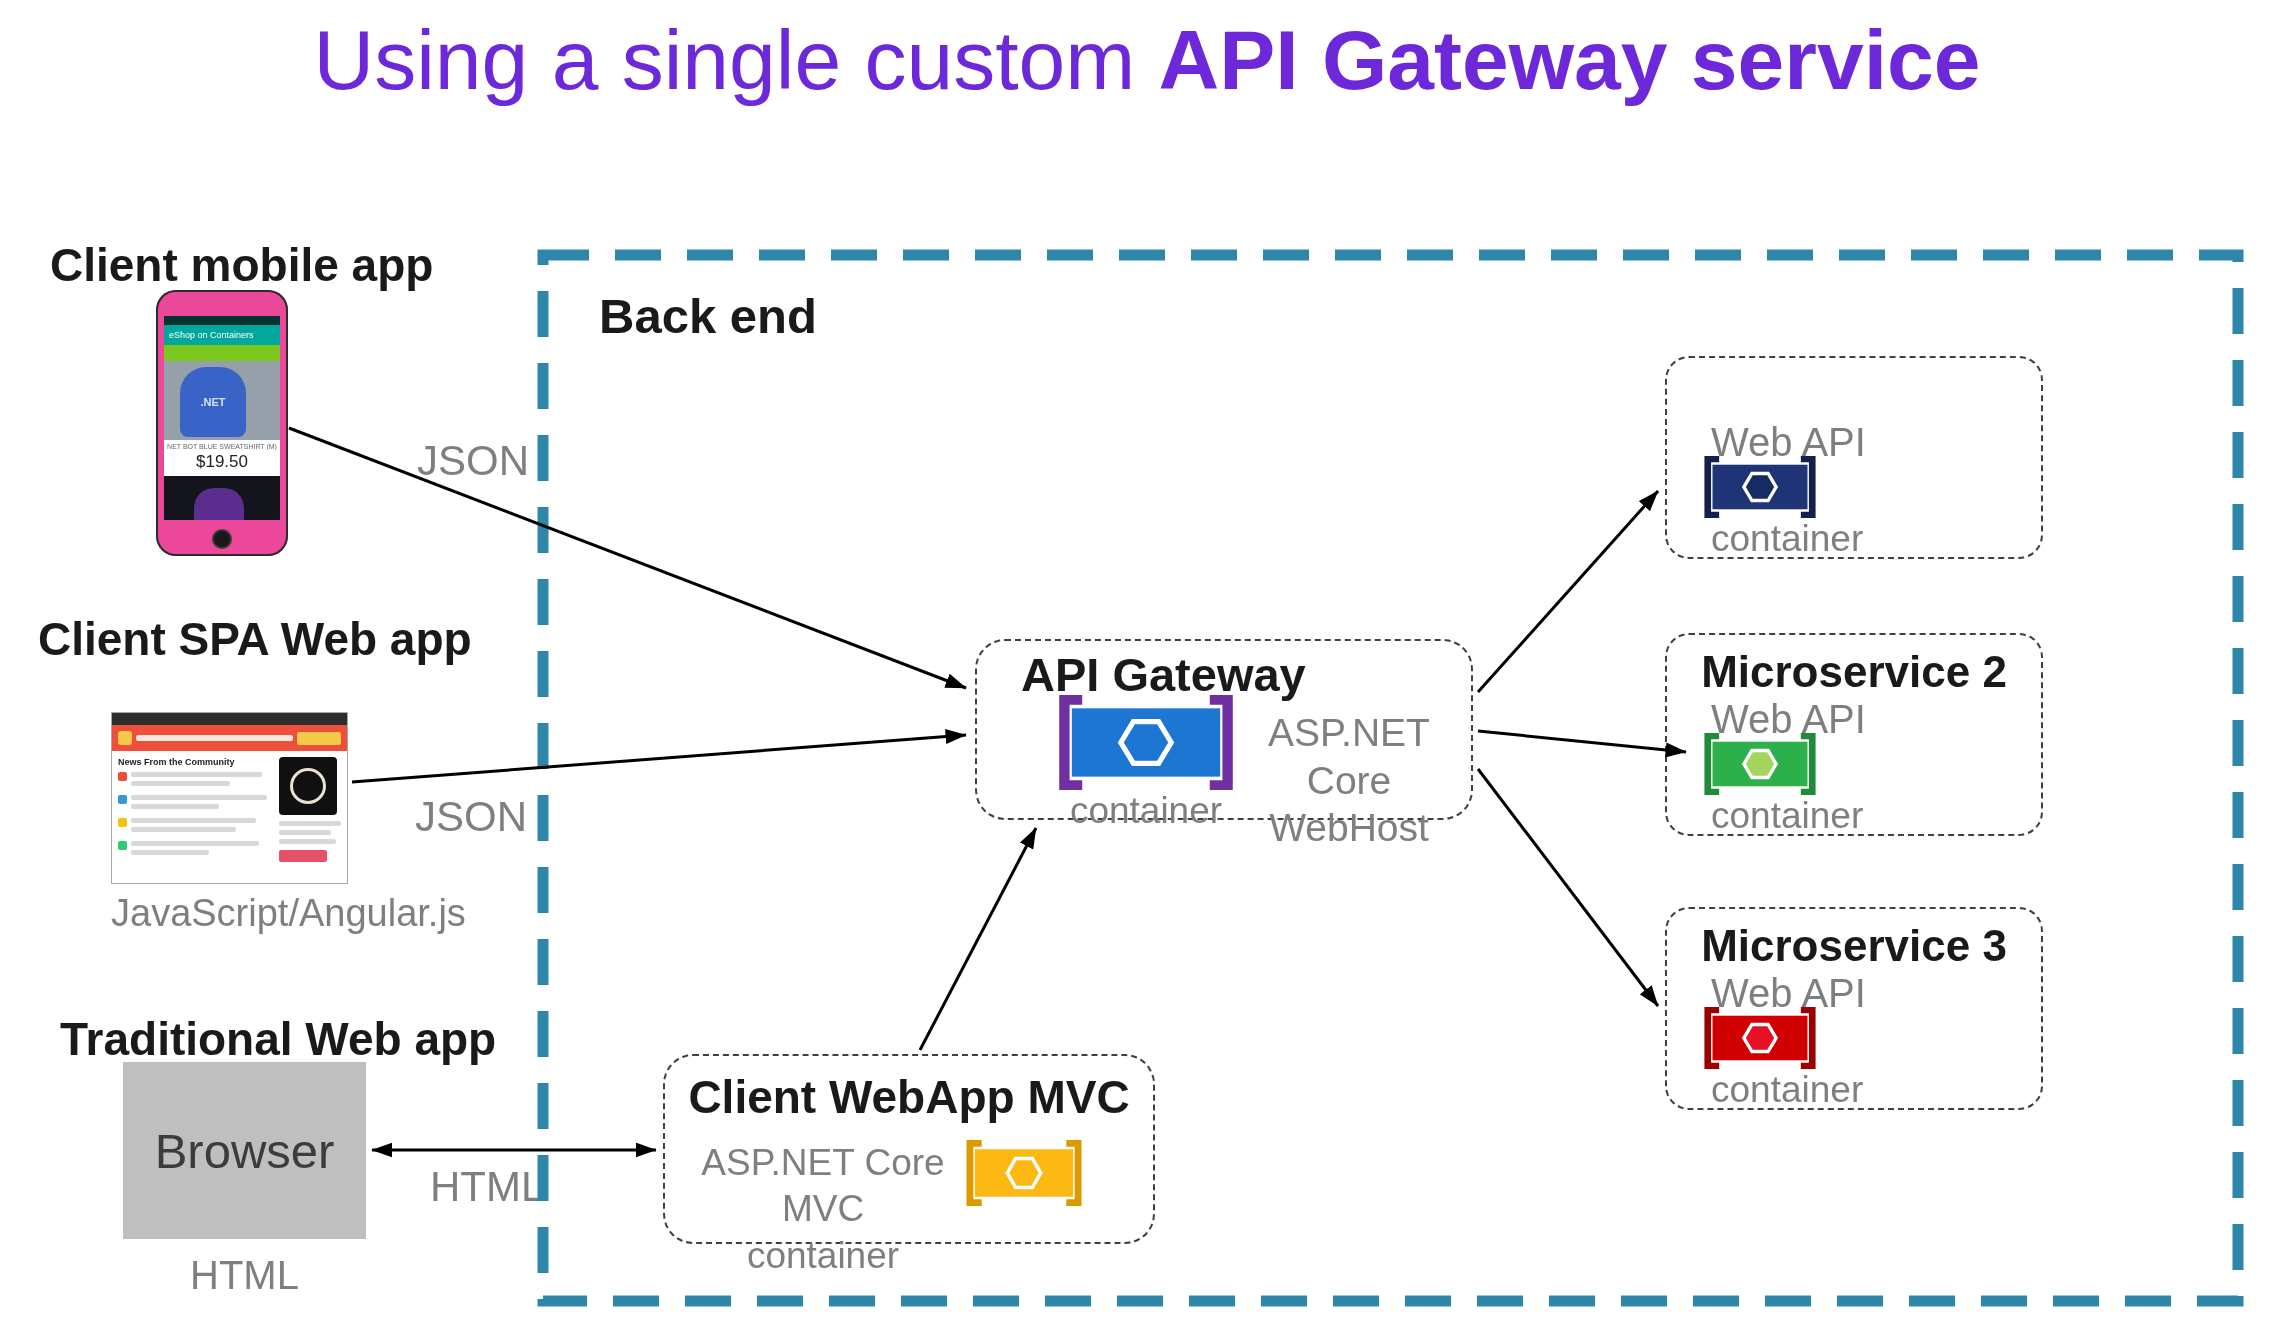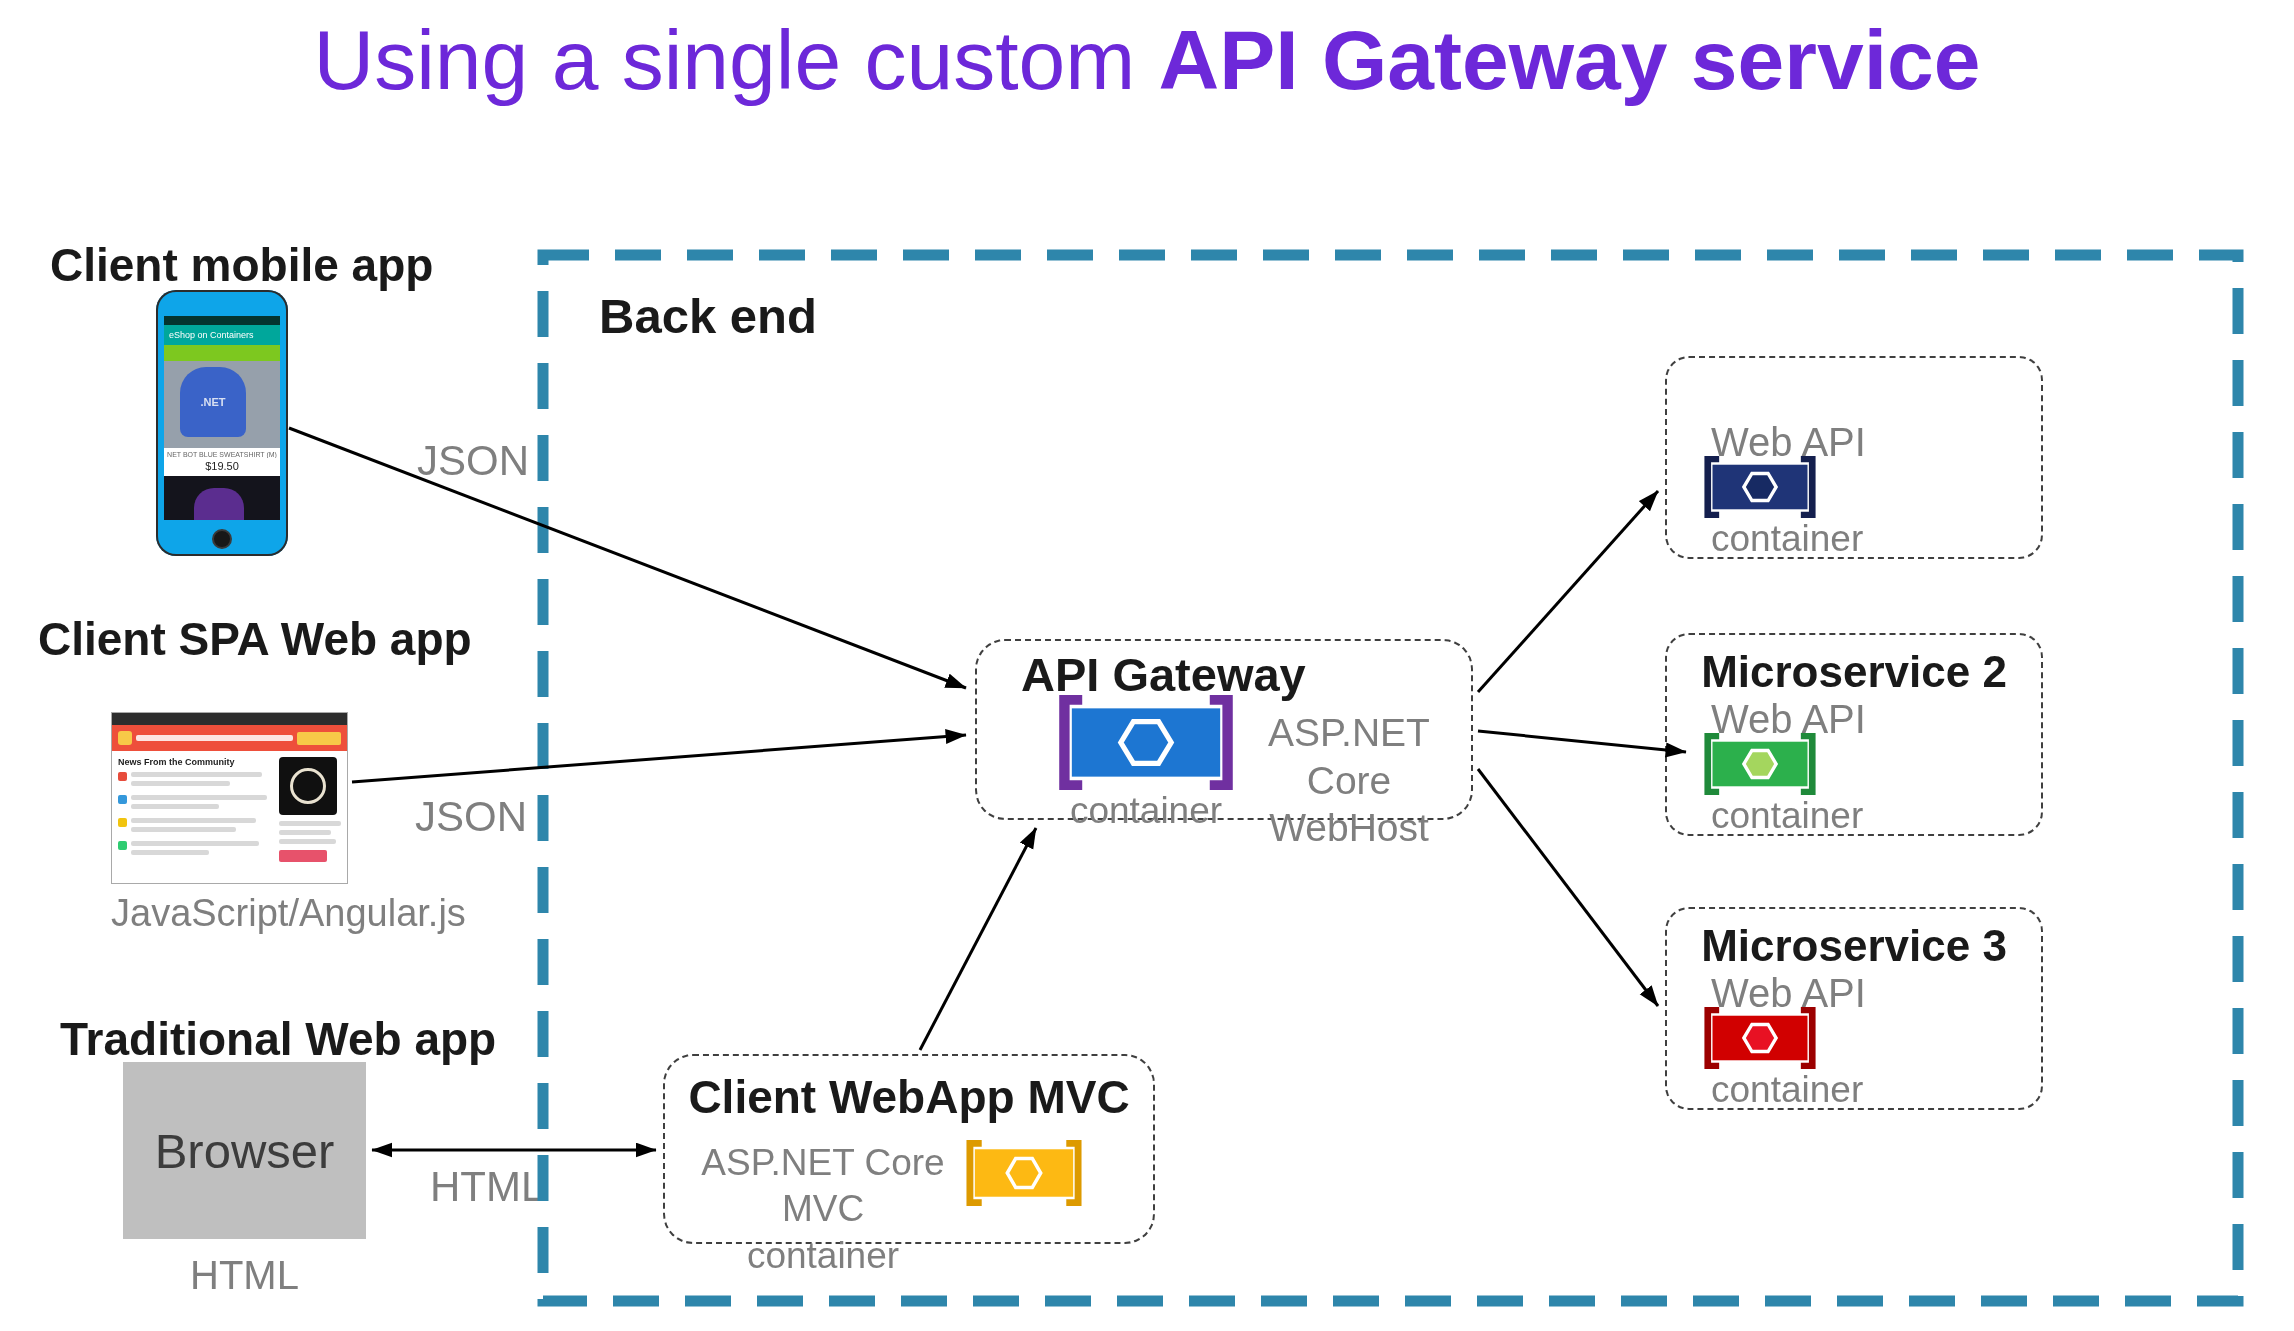--- a/index.html
+++ b/index.html
@@ -15,30 +15,30 @@
 
   
   .client-label { font-size:46px; font-weight:700; color:#1a1a1a; white-space:nowrap; }
   .muted { color:#7f7f7f; }
   .arrow-label { font-size:42px; color:#7f7f7f; white-space:nowrap; }
 
   
   .dashed-box { position:absolute; border:2px dashed #3f3f3f; border-radius:30px; background:transparent; }
 
   
-  .phone { left:156px; top:290px; width:132px; height:266px; background:#0ea5e9; border-radius:20px; box-shadow:inset 0 0 0 2px #2c2c2c; }
+  .phone { left:156px; top:290px; width:132px; height:266px; background:#ec4899; border-radius:20px; box-shadow:inset 0 0 0 2px #2c2c2c; }
   .phone-screen { position:absolute; left:8px; right:8px; top:26px; bottom:36px; background:#fff; overflow:hidden; display:flex; flex-direction:column; }
   .p-status { height:9px; background:#04342f; }
   .p-header { height:20px; background:#00a79b; color:#fff; font-size:9px; line-height:20px; padding-left:5px; white-space:nowrap; }
   .p-nav { height:16px; background:#7dc81f; }
   .p-photo { flex:1; background:#96a0ab; position:relative; }
   .hoodie { position:absolute; left:16px; top:6px; width:66px; height:70px; background:#3a63c8; border-radius:26px 26px 8px 8px; color:#d8e0f2; font-size:11px; font-weight:700; display:flex; align-items:center; justify-content:center; }
   .p-info { background:#fff; padding:3px 2px 4px; text-align:center; }
   .p-name { font-size:7px; color:#666; white-space:nowrap; overflow:hidden; }
-  .p-price { font-size:11px; color:#222; margin-top:2px; }
+  .p-price { font-size:17px; color:#222; margin-top:2px; }
   .p-bottom { height:44px; background:#14141c; position:relative; overflow:hidden; }
   .p-bag { position:absolute; left:30px; top:12px; width:50px; height:46px; background:#5b2d8f; border-radius:20px 20px 4px 4px; }
   .p-home { position:absolute; bottom:7px; left:50%; transform:translateX(-50%); width:20px; height:20px; border-radius:50%; background:#181818; border:2px solid #3a3a3a; }
 
   
   .spa { left:111px; top:712px; width:237px; height:172px; background:#fff; border:1px solid #a9a9a9; overflow:hidden; }
   .s-chrome { height:12px; background:#2d2d2d; }
   .s-header { height:26px; background:#ee4f3b; display:flex; align-items:center; padding:0 6px; gap:4px; }
   .s-logo { width:14px; height:14px; background:#f7c948; border-radius:3px; flex:0 0 auto; }
   .s-titleline { flex:1; height:6px; background:rgba(255,255,255,.85); border-radius:2px; }

